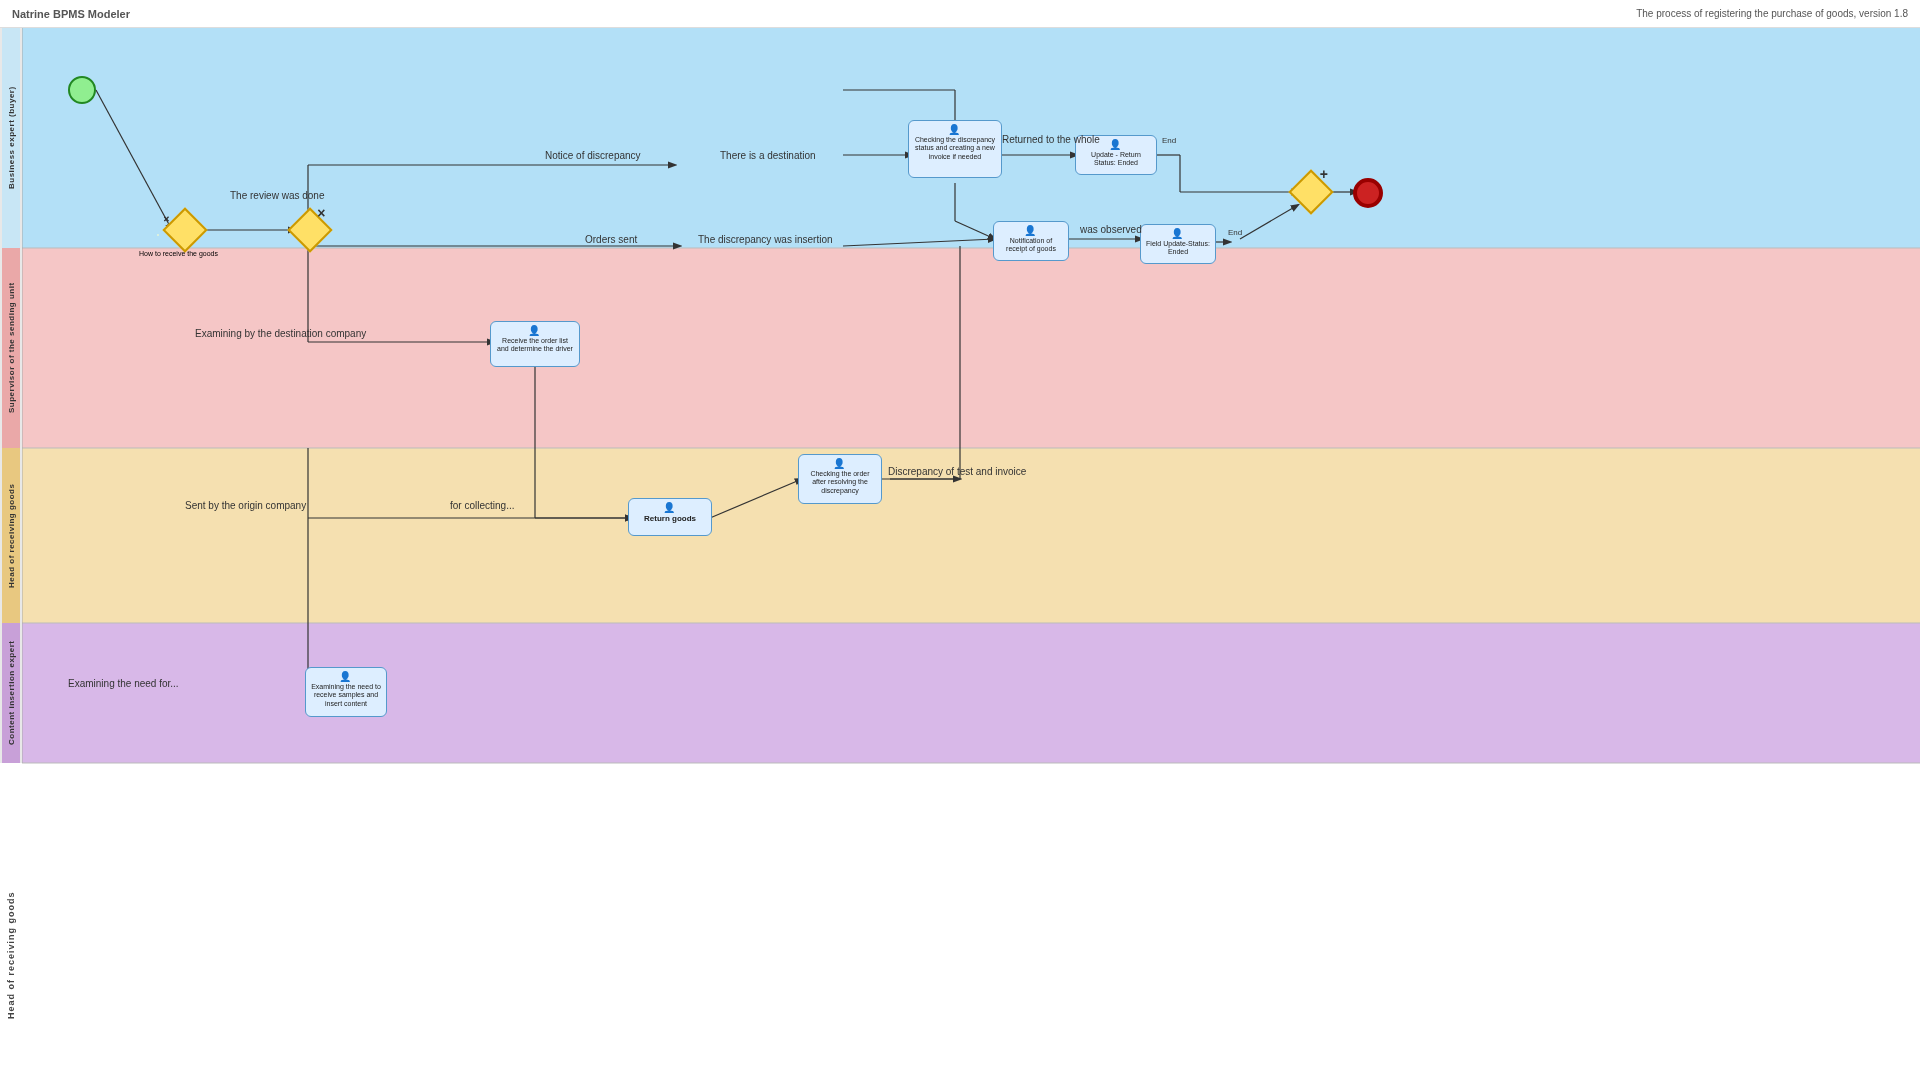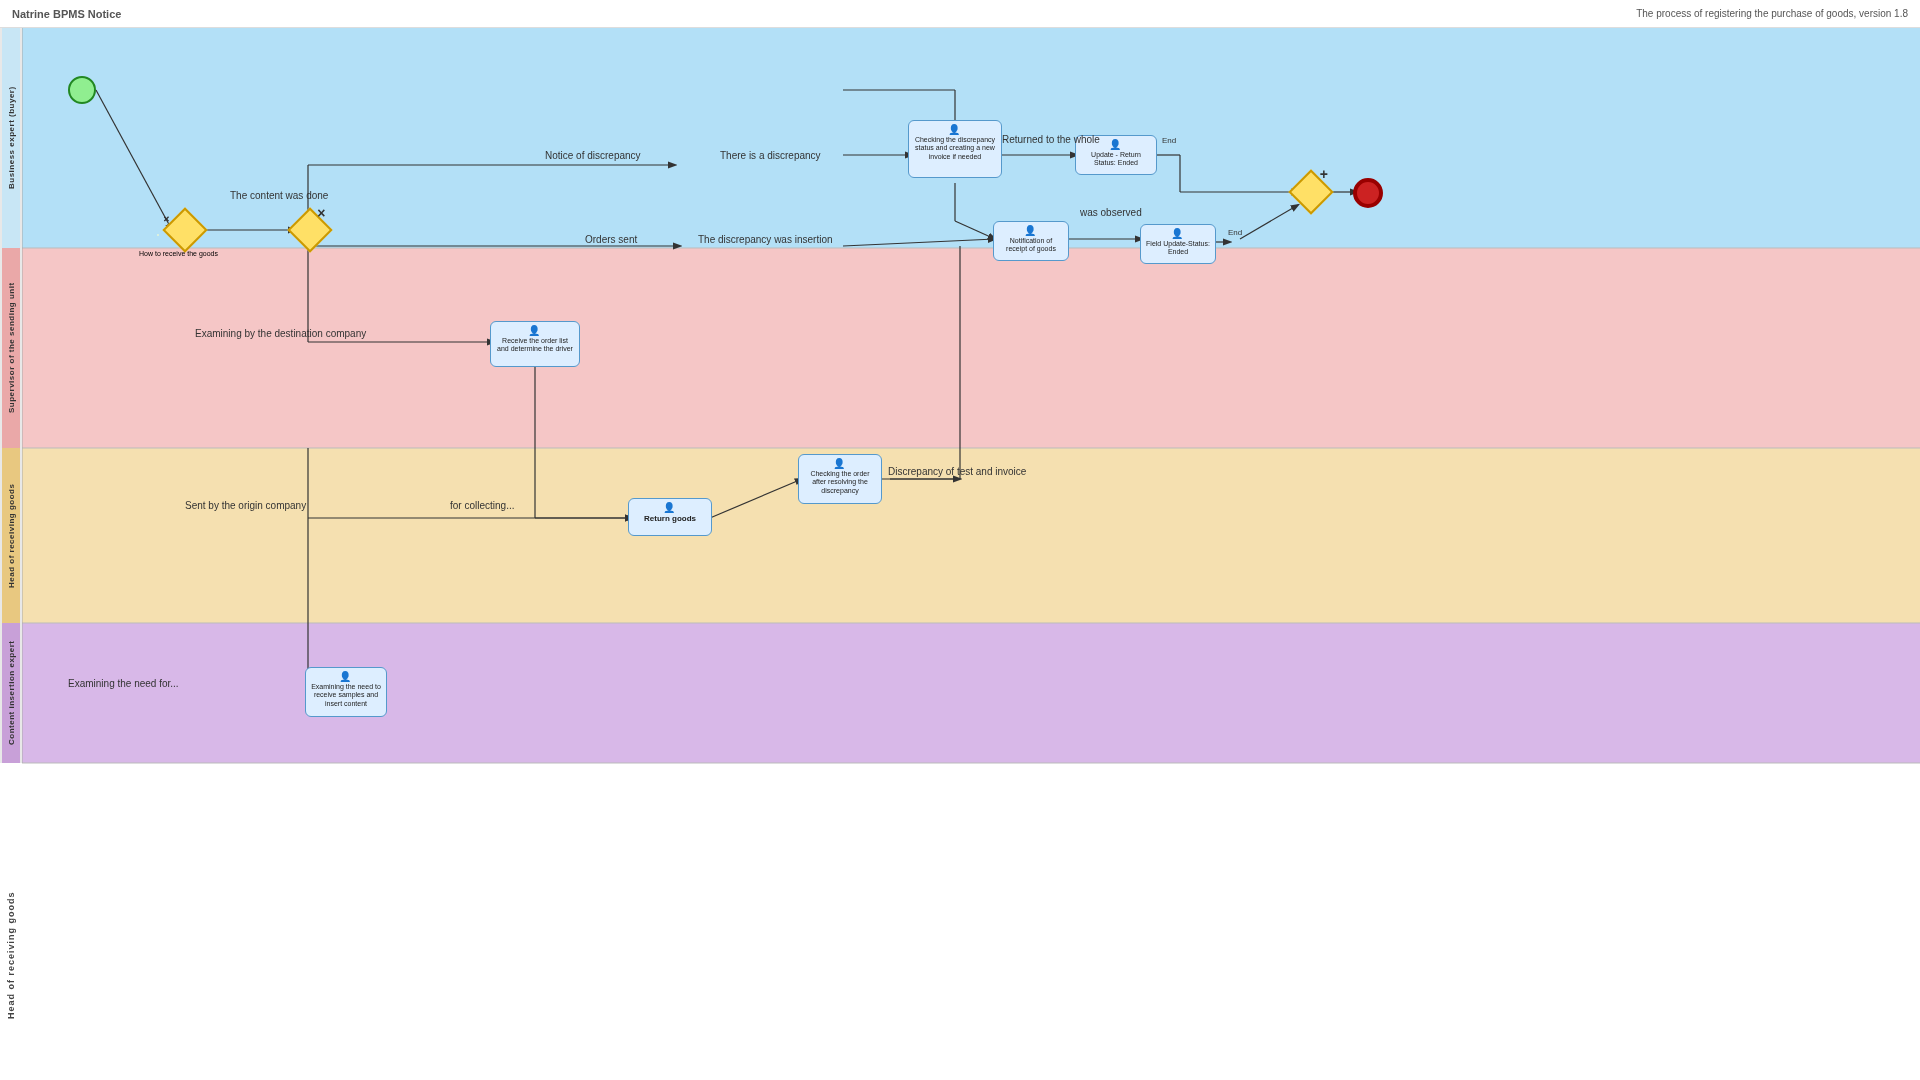--- a/index.html
+++ b/index.html
@@ -88,21 +88,21 @@
       white-space: nowrap;
       pointer-events: none;
     }
   </style>
 </head>
 <body>
 
 <div id="app">
 
   <div id="header">
-    <span class="app-title">Natrine BPMS Notice</span>
+    <span class="app-title">Natrine BPMS Modeler</span>
     <span class="process-title">The process of registering the purchase of goods, version 1.8</span>
   </div>
 
   <div id="canvas">
 
     <div id="lane-business" class="lane">
       <div class="lane-label" style="top:0;height:220px;">Business expert (buyer)</div>
     </div>
     <div id="lane-supervisor" class="lane">
       <div class="lane-label" style="top:220px;height:200px;">Supervisor of the sending unit</div>
@@ -245,27 +245,27 @@
     <div class="node" style="position:absolute; left:628px; top:470px; width:84px; height:38px;">
       <div class="node-icon">👤</div>
       <div style="font-size:8px; line-height:1.3; font-weight:bold;">Return goods</div>
     </div>
 
     <div class="node" style="position:absolute; left:305px; top:639px; width:82px; height:50px;">
       <div class="node-icon">👤</div>
       <div style="font-size:7px; line-height:1.2;">Examining the need to receive samples and insert content</div>
     </div>
 
-    <div class="edge-label" style="left:230px; top:162px;">The content was done</div>
+    <div class="edge-label" style="left:230px; top:162px;">The review was done</div>
     <div class="edge-label" style="left:545px; top:122px;">Notice of discrepancy</div>
-    <div class="edge-label" style="left:720px; top:122px;">There is a discrepancy</div>
+    <div class="edge-label" style="left:720px; top:122px;">There is a destination</div>
     <div class="edge-label" style="left:1002px; top:106px;">Returned to the whole</div>
     <div class="edge-label" style="left:585px; top:206px;">Orders sent</div>
     <div class="edge-label" style="left:698px; top:206px;">The discrepancy was insertion</div>
-    <div class="edge-label" style="left:1080px; top:179px;">was observed</div>
+    <div class="edge-label" style="left:1080px; top:196px;">was observed</div>
     <div class="edge-label" style="left:195px; top:300px;">Examining by the destination company</div>
     <div class="edge-label" style="left:185px; top:472px;">Sent by the origin company</div>
     <div class="edge-label" style="left:450px; top:472px;">for collecting...</div>
     <div class="edge-label" style="left:888px; top:438px;">Discrepancy of test and invoice</div>
     <div class="edge-label" style="left:68px; top:650px;">Examining the need for...</div>
 
     <div style="position:absolute; left:2px; top:0px; width:18px; height:220px; display:flex; align-items:center; justify-content:center; writing-mode:vertical-rl; transform:rotate(180deg); font-size:8px; color:#333; font-weight:bold; letter-spacing:0.5px; background:#c8e6f5;">Business expert (buyer)</div>
     <div style="position:absolute; left:2px; top:220px; width:18px; height:200px; display:flex; align-items:center; justify-content:center; writing-mode:vertical-rl; transform:rotate(180deg); font-size:8px; color:#333; font-weight:bold; letter-spacing:0.5px; background:#eaa8a8;">Supervisor of the sending unit</div>
     <div style="position:absolute; left:2px; top:420px; width:18px; height:175px; display:flex; align-items:center; justify-content:center; writing-mode:vertical-rl; transform:rotate(180deg); font-size:8px; color:#333; font-weight:bold; letter-spacing:0.5px; background:#e8c880;">Head of receiving goods</div>
     <div style="position:absolute; left:2px; top:595px; width:18px; height:140px; display:flex; align-items:center; justify-content:center; writing-mode:vertical-rl; transform:rotate(180deg); font-size:8px; color:#333; font-weight:bold; letter-spacing:0.5px; background:#c8a0d8;">Content insertion expert</div>

